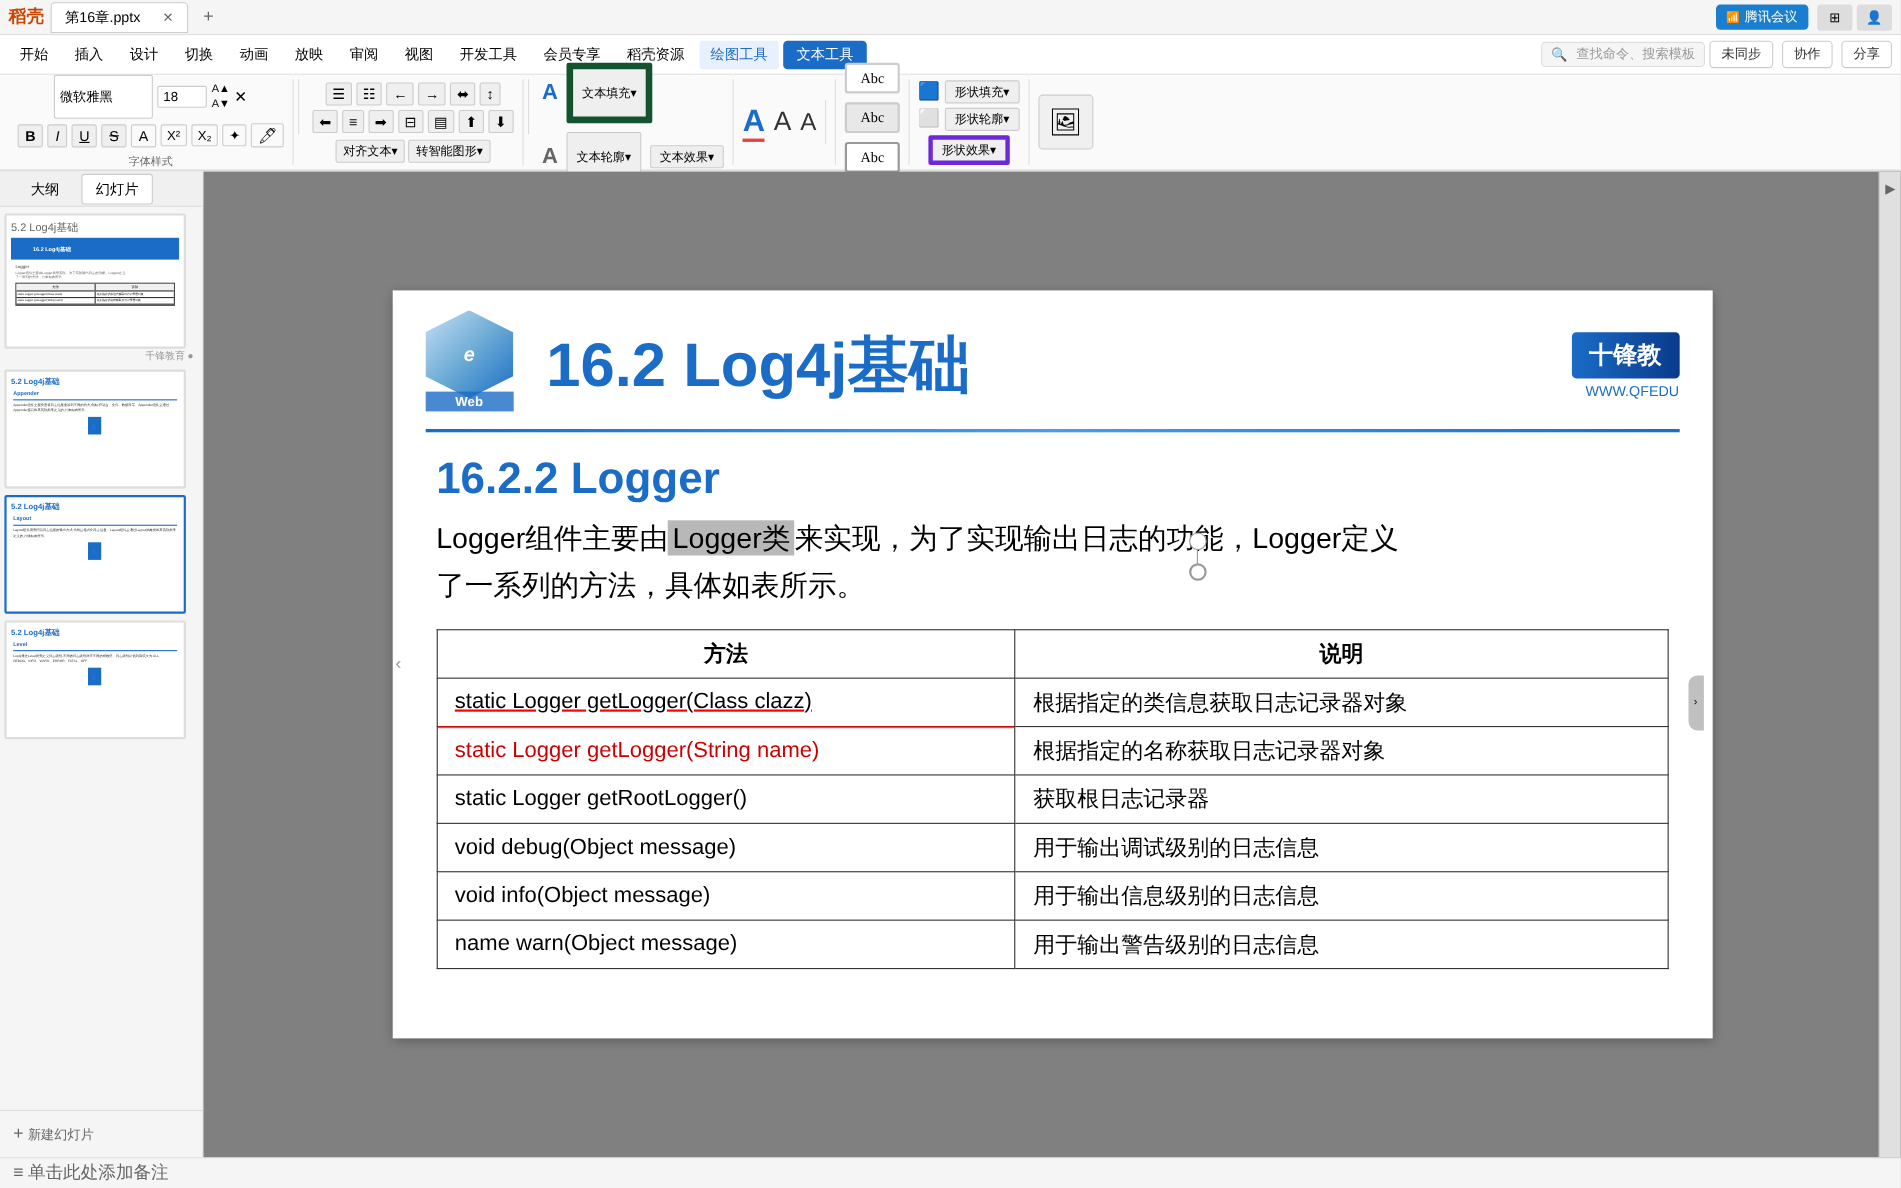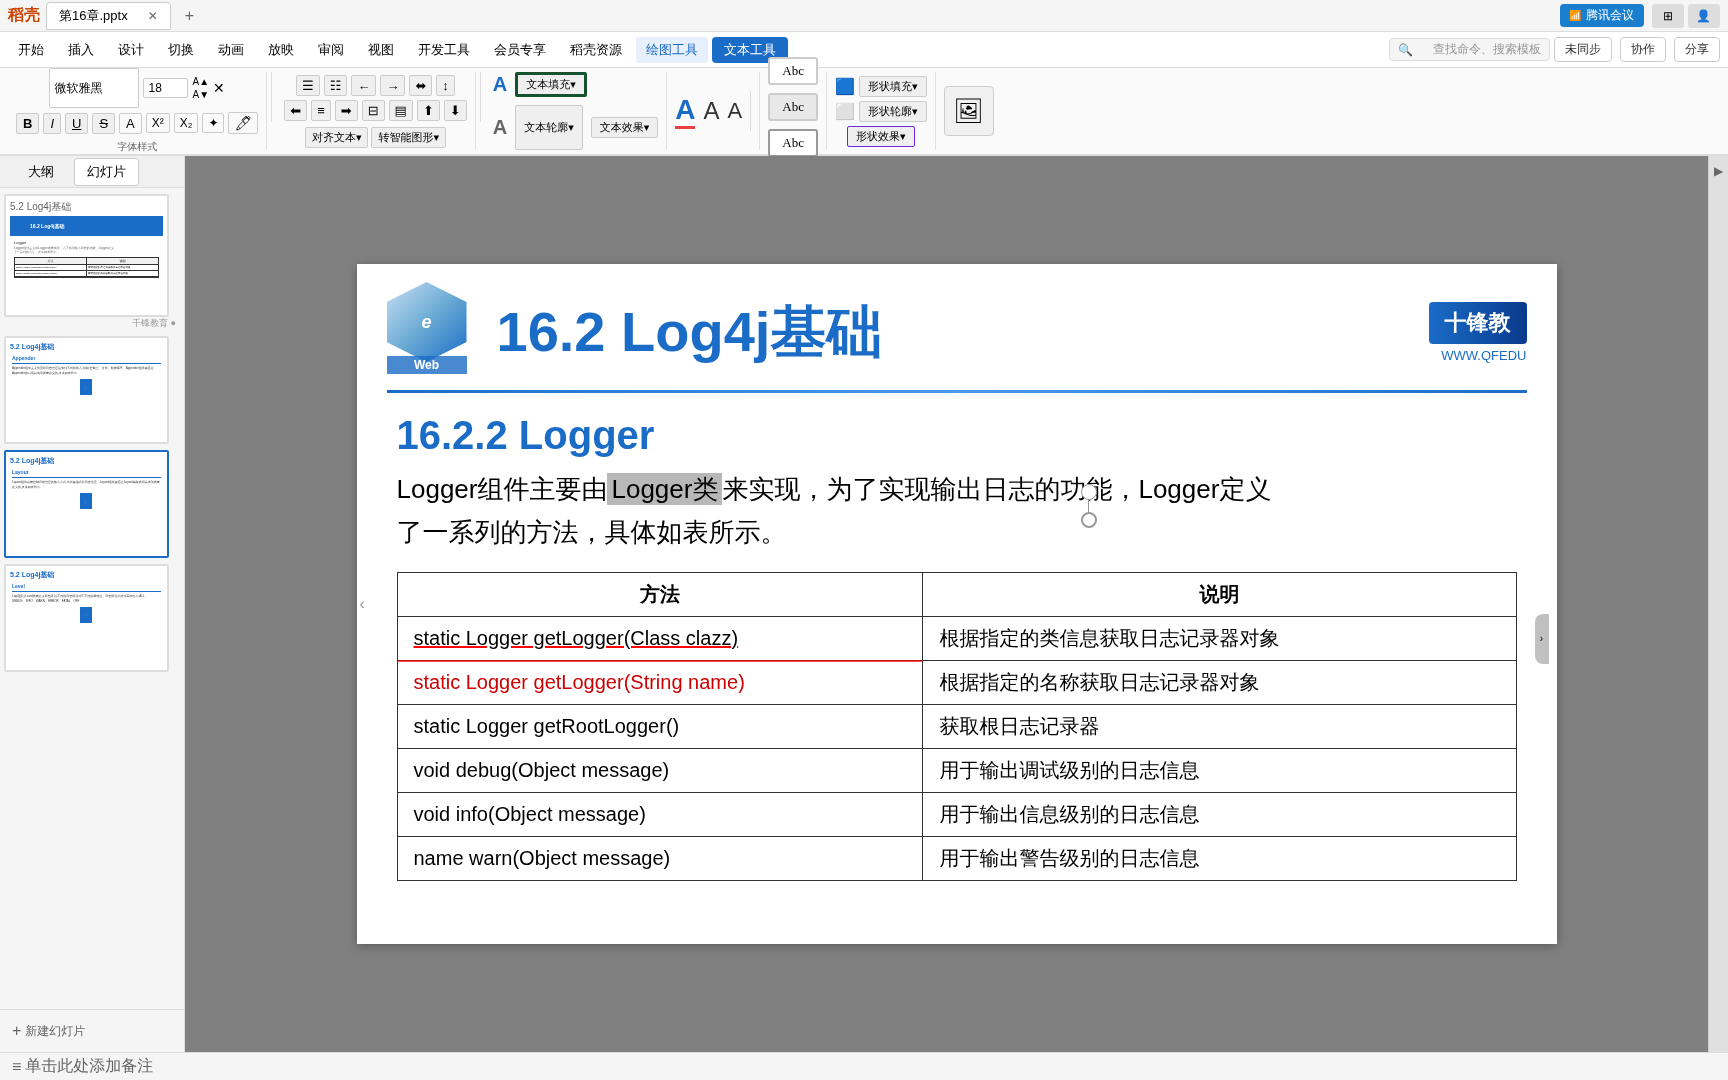--- a/index.html
+++ b/index.html
@@ -116,21 +116,21 @@
   <div class="menu-item">放映</div>
   <div class="menu-item">审阅</div>
   <div class="menu-item">视图</div>
   <div class="menu-item">开发工具</div>
   <div class="menu-item">会员专享</div>
   <div class="menu-item">稻壳资源</div>
   <div class="menu-item drawing-tools">绘图工具</div>
   <div class="menu-item text-tools">文本工具</div>
   <div class="menu-search">
     <span>🔍</span>
-    <span style="margin-left:20px;">查找命令、搜索模板</span>
+    <span style="margin-left:8px;">查找命令、搜索模板</span>
   </div>
   <div class="menu-right">
     <div class="share-btn">未同步</div>
     <div class="share-btn">协作</div>
     <div class="share-btn">分享</div>
   </div>
 </div>
 
 <div class="ribbon">
 
@@ -183,21 +183,21 @@
       <button style="cursor:pointer;padding:2px 6px;border:1px solid #ccc;border-radius:2px;font-size:11px;">转智能图形▾</button>
     </div>
   </div>
 
   <div class="toolbar-divider"></div>
 
   <div class="ribbon-section" style="flex-direction:row;gap:8px;align-items:center;">
     <div style="display:flex;flex-direction:column;gap:8px;align-items:flex-start;">
       <div style="display:flex;align-items:center;gap:8px;">
         <span style="font-size:20px;font-weight:bold;color:#1a6cc7;">A</span>
-        <button style="cursor:pointer;padding:2px 8px;border:3px solid #14532d;border-radius:2px;font-size:11px;">文本填充▾</button>
+        <button style="cursor:pointer;padding:14px 8px;border:6px solid #14532d;border-radius:2px;font-size:11px;">文本填充▾</button>
       </div>
       <div style="display:flex;align-items:center;gap:8px;">
         <span style="font-size:20px;color:#666;font-weight:bold;">A</span>
         <button style="cursor:pointer;padding:14px 8px;border:1px solid #ccc;border-radius:2px;font-size:11px;">文本轮廓▾</button>
         <button style="cursor:pointer;padding:2px 8px;border:1px solid #ccc;border-radius:2px;font-size:11px;">文本效果▾</button>
       </div>
     </div>
   </div>
 
   <div class="ribbon-section" style="flex-direction:row;gap:8px;align-items:center;">
@@ -217,21 +217,21 @@
   <div class="ribbon-section">
     <div style="display:flex;align-items:center;gap:4px;">
       <span style="font-size:16px;">🟦</span>
       <button style="cursor:pointer;padding:2px 8px;border:1px solid #ccc;border-radius:2px;font-size:11px;">形状填充▾</button>
     </div>
     <div style="display:flex;align-items:center;gap:4px;">
       <span style="font-size:16px;">⬜</span>
       <button style="cursor:pointer;padding:2px 8px;border:1px solid #ccc;border-radius:2px;font-size:11px;">形状轮廓▾</button>
     </div>
     <div style="display:flex;align-items:center;gap:4px;">
-      <button style="cursor:pointer;padding:2px 8px;border:1px solid #6d28d9;border-radius:2px;font-size:11px;">形状效果▾</button>
+      <button style="cursor:pointer;padding:2px 8px;border:4px solid #6d28d9;border-radius:2px;font-size:11px;">形状效果▾</button>
     </div>
   </div>
 
   <div class="ribbon-section">
     <div style="width:50px;height:50px;background:#f0f0f0;border:1px solid #ccc;border-radius:4px;cursor:pointer;display:flex;align-items:center;justify-content:center;font-size:24px;">🖼</div>
   </div>
 </div>
 
 <div style="display:flex;height:calc(1080px - 32px - 36px - 88px - 28px);">
 

